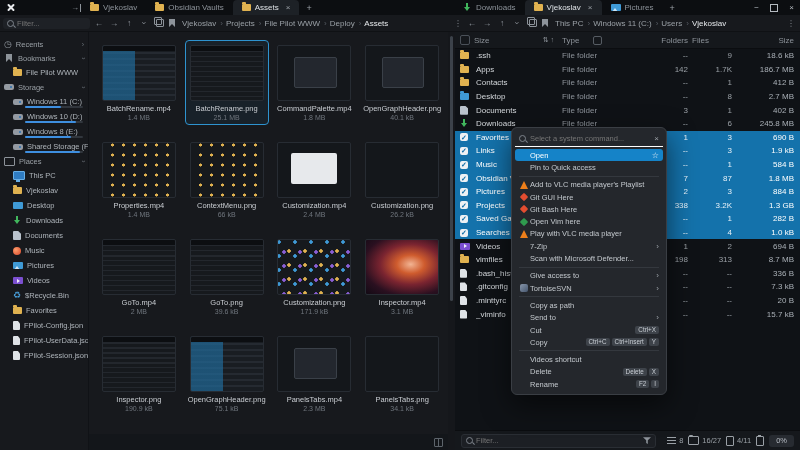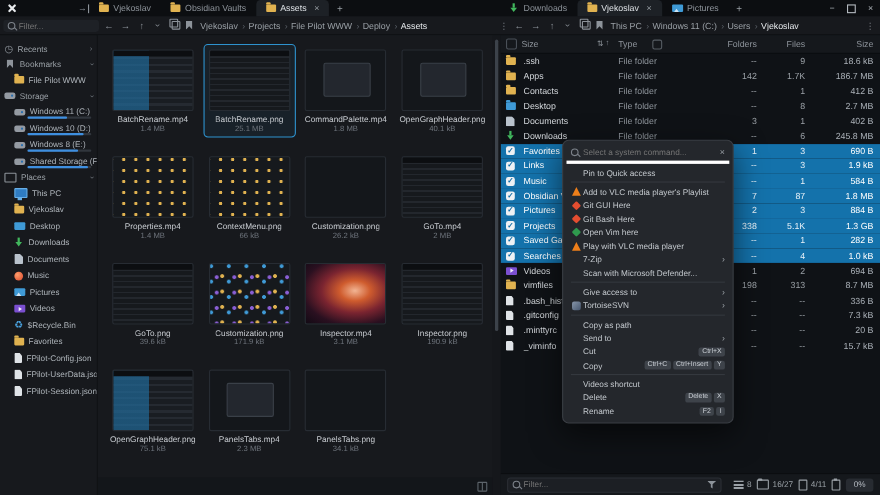--- a/index.html
+++ b/index.html
@@ -110,21 +110,21 @@
   .vthumb{position:absolute;left:2px;top:4px;width:3px;height:265px;background:#3c424a;border-radius:2px}
   
   .listpane{width:345px;flex:none;display:flex;flex-direction:column;background:#0f1216;font-size:8px}
   .lheader{height:16px;flex:none;display:flex;align-items:center;gap:4px;padding:0 6px 0 5px;background:#15181c;border-bottom:1px solid #0b0d10;color:#8d939a}
   .hcb{width:8px;height:8px;border:1px solid #4a5058;border-radius:2px;flex:none}
   .h-name{flex:1;display:flex;align-items:center;min-width:0}
   .sorts{margin-left:auto;display:flex;gap:2px;color:#8d939a;font-size:7px;padding-right:4px}
   .h-type{width:78px;flex:none;display:flex;align-items:center;gap:14px}
   .v-box{width:7px;height:7px;border:1px solid #565c63;border-radius:2px}
   .h-fold{width:44px;flex:none;text-align:right}
-  .h-files{width:40px;flex:none;text-align:right}
+  .h-files{width:40px;flex:none;}
   .h-size{width:58px;flex:none;text-align:right}
   .lrows{flex:1;overflow:hidden}
   .lrow{height:13.6px;display:flex;align-items:center;gap:4px;padding:0 6px 0 5px;color:#b6bcc2}
   .lrow.on{background:#1472ab;color:#eef3f6}
   .slot{width:12px;flex:none;display:inline-flex;justify-content:flex-start;align-items:center}
   .cbx{width:8px;height:8px;background:#eef1f4;border-radius:2px;align-items:center;justify-content:center}
   .ck{font-size:7px;line-height:1;color:#0f6ca6;font-weight:bold}
   .c-name{flex:1;color:#d3d7db;white-space:nowrap;overflow:hidden;min-width:0}
   .lrow.on .c-name{color:#fff}
   .c-type{width:78px;flex:none;color:#8d939a}
@@ -142,21 +142,21 @@
   .sb-group{display:flex;align-items:center;gap:3px}
   .v-stack{width:9px;height:8px;background:linear-gradient(180deg,#9aa0a6 0 1.5px,transparent 1.5px 3px,#9aa0a6 3px 4.5px,transparent 4.5px 6px,#9aa0a6 6px 7.5px,transparent 7.5px)}
   .v-folder-o{width:9px;height:7px;border:1px solid #9aa0a6;border-radius:1px}
   .v-folder-o::before{content:'';position:absolute;top:-2px;left:0;width:4px;height:1.5px;background:#9aa0a6;border-radius:1px 1px 0 0}
   .v-file-o{width:6px;height:8px;border:1px solid #9aa0a6;border-radius:1px}
   .v-clip{width:6px;height:8px;border:1px solid #9aa0a6;border-radius:1px}
   .v-clip::before{content:'';position:absolute;top:-2px;left:1px;width:3px;height:2px;background:#9aa0a6}
   .badge{background:#272b31;border-radius:3px;padding:1.5px 7px;color:#b9bfc6}
   
   .ctxmenu{position:absolute;left:511px;top:127px;width:148px;background:#24272c;border:1px solid #3a3e44;border-radius:6px;box-shadow:0 10px 28px rgba(0,0,0,.55);padding:3px 3px 4px;z-index:10;font-size:7.5px;color:#c3c8cd}
-  .ctx-search{height:15px;display:flex;align-items:center;gap:4px;padding:0 4px;border-bottom:3px solid #ffffff;margin-bottom:2px}
+  .ctx-search{height:15px;display:flex;align-items:center;gap:4px;padding:0 4px;border-bottom:1px solid #ffffff;margin-bottom:2px}
   .ctx-close{color:#9aa0a6;font-size:8px}
   .mi{height:12.3px;display:flex;align-items:center;border-radius:3px;padding:0 4px 0 2px}
   .mi.on{background:#1583c8;color:#fff}
   .mi-ic{width:13px;flex:none;display:inline-flex;justify-content:center;align-items:center}
   .mi-label{white-space:nowrap;overflow:hidden;flex:1;min-width:0}
   .mi-right{display:flex;align-items:center;gap:2px;margin-left:4px;flex:none}
   .chip{background:#3e434a;border-radius:2px;padding:1px 3px;font-size:6.3px;color:#c9ced4;line-height:1}
   .mi-star{font-size:8px;color:#f0f3f6}
   .mi-sub{color:#9aa0a6;font-size:8px}
   .mi-div{height:1px;background:#34383e;margin:2px 4px}
@@ -455,20 +455,25 @@
             <div class="thumb v-folders"></div>
             <div class="tname">Properties.mp4</div>
             <div class="tsize">1.4 MB</div>
           </div>
           <div class="tile">
             <div class="thumb v-folders"></div>
             <div class="tname">ContextMenu.png</div>
             <div class="tsize">66 kB</div>
           </div>
           <div class="tile">
+            <div class="thumb v-dialog"></div>
+            <div class="tname">Customization.mp4</div>
+            <div class="tsize">2.4 MB</div>
+          </div>
+          <div class="tile">
             <div class="thumb v-dark"></div>
             <div class="tname">Customization.png</div>
             <div class="tsize">26.2 kB</div>
           </div>
           <div class="tile">
             <div class="thumb v-text"></div>
             <div class="tname">GoTo.mp4</div>
             <div class="tsize">2 MB</div>
           </div>
           <div class="tile">
@@ -669,21 +674,21 @@
           <div class="lrow on">
             <span class="slot">
               <span class="cbx show-if on">
                 <span class="ck">✓</span>
               </span>
 
             </span>
             <span class="c-name">Projects</span>
             <span class="c-type">File folder</span>
             <span class="c-fold">338</span>
-            <span class="c-files">5.1K</span>
+            <span class="c-files">3.2K</span>
             <span class="c-size">1.3 GB</span>
           </div>
           <div class="lrow on">
             <span class="slot">
               <span class="cbx show-if on">
                 <span class="ck">✓</span>
               </span>
 
             </span>
             <span class="c-name">Saved Games</span>
@@ -797,20 +802,34 @@
       </div>
     </div>
   </div>
 
   <div class="ctxmenu">
     <div class="ctx-search">
       <span class="iic v-search"></span>
       <input placeholder="Select a system command..." style="">
       <span class="ctx-close">×</span>
     </div>
+    <div class="mi-wrap">
+
+        <div class="mi on">
+          <span class="mi-ic">
+            <span class="iic"></span>
+          </span>
+          <span class="mi-label">Open</span>
+          <span class="mi-right">
+
+            <span class="mi-star show-if on">☆</span>
+
+          </span>
+        </div>
+      </div>
       <div class="mi-wrap">
 
         <div class="mi">
           <span class="mi-ic">
             <span class="iic"></span>
           </span>
           <span class="mi-label">Pin to Quick access</span>
           <span class="mi-right">
             
             

